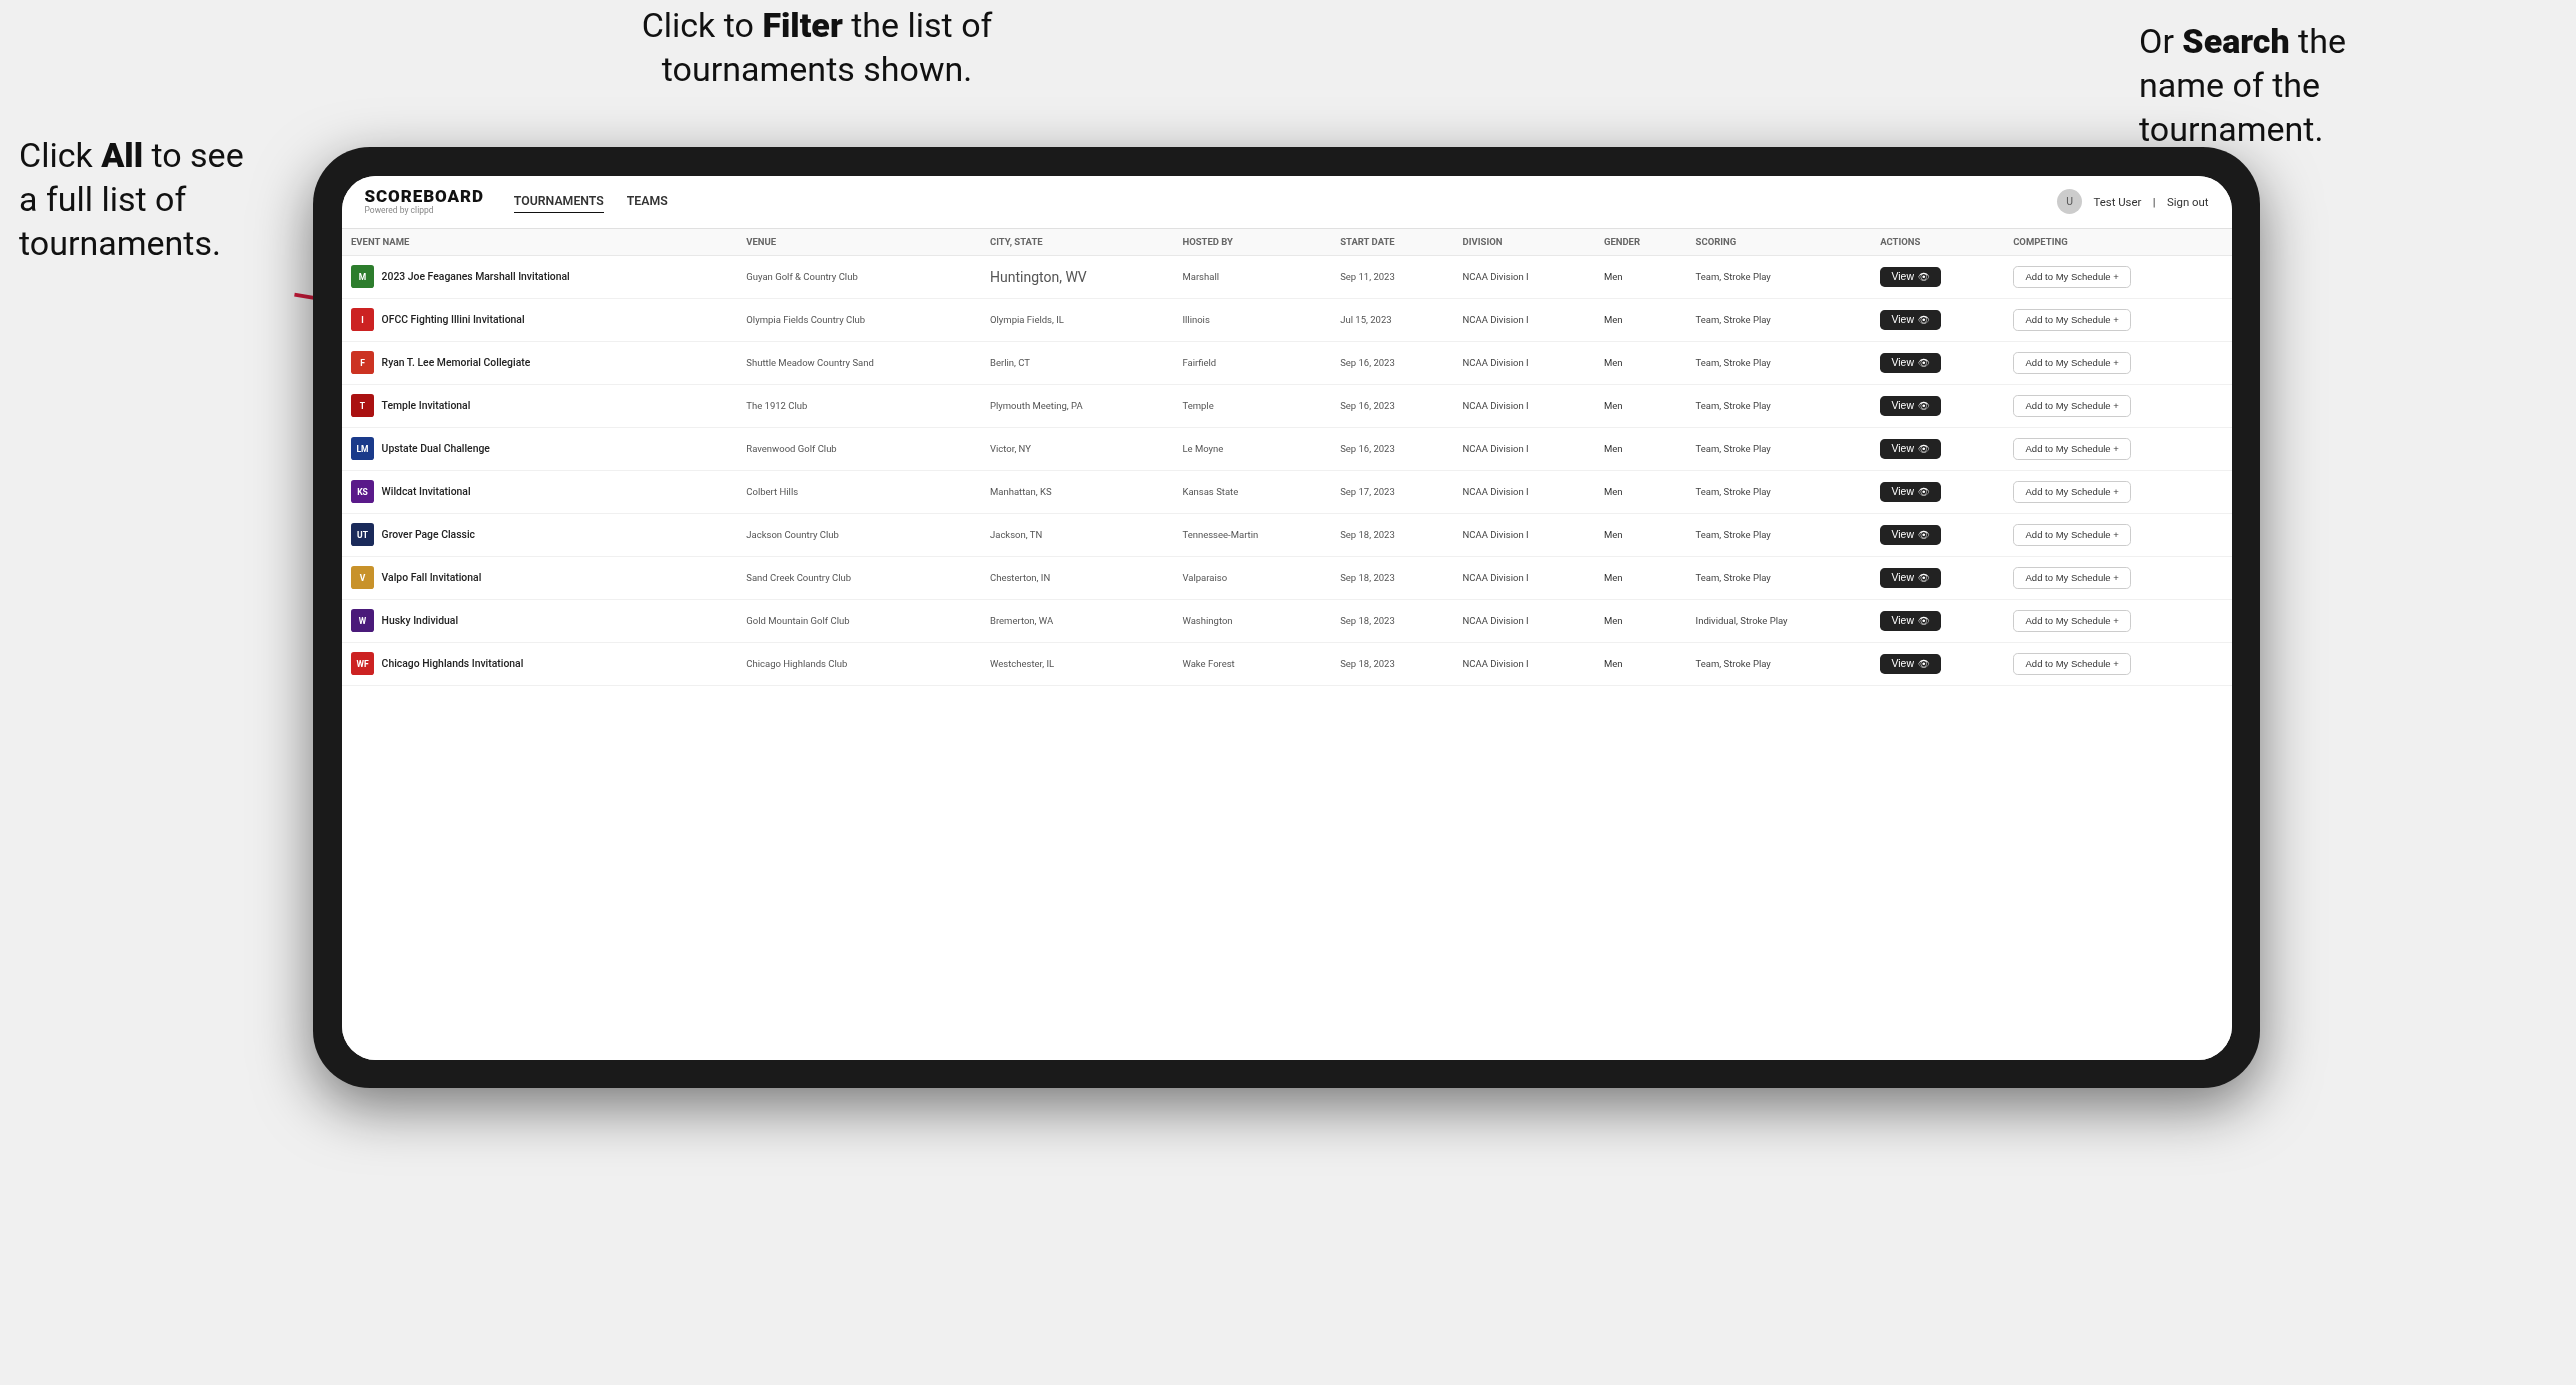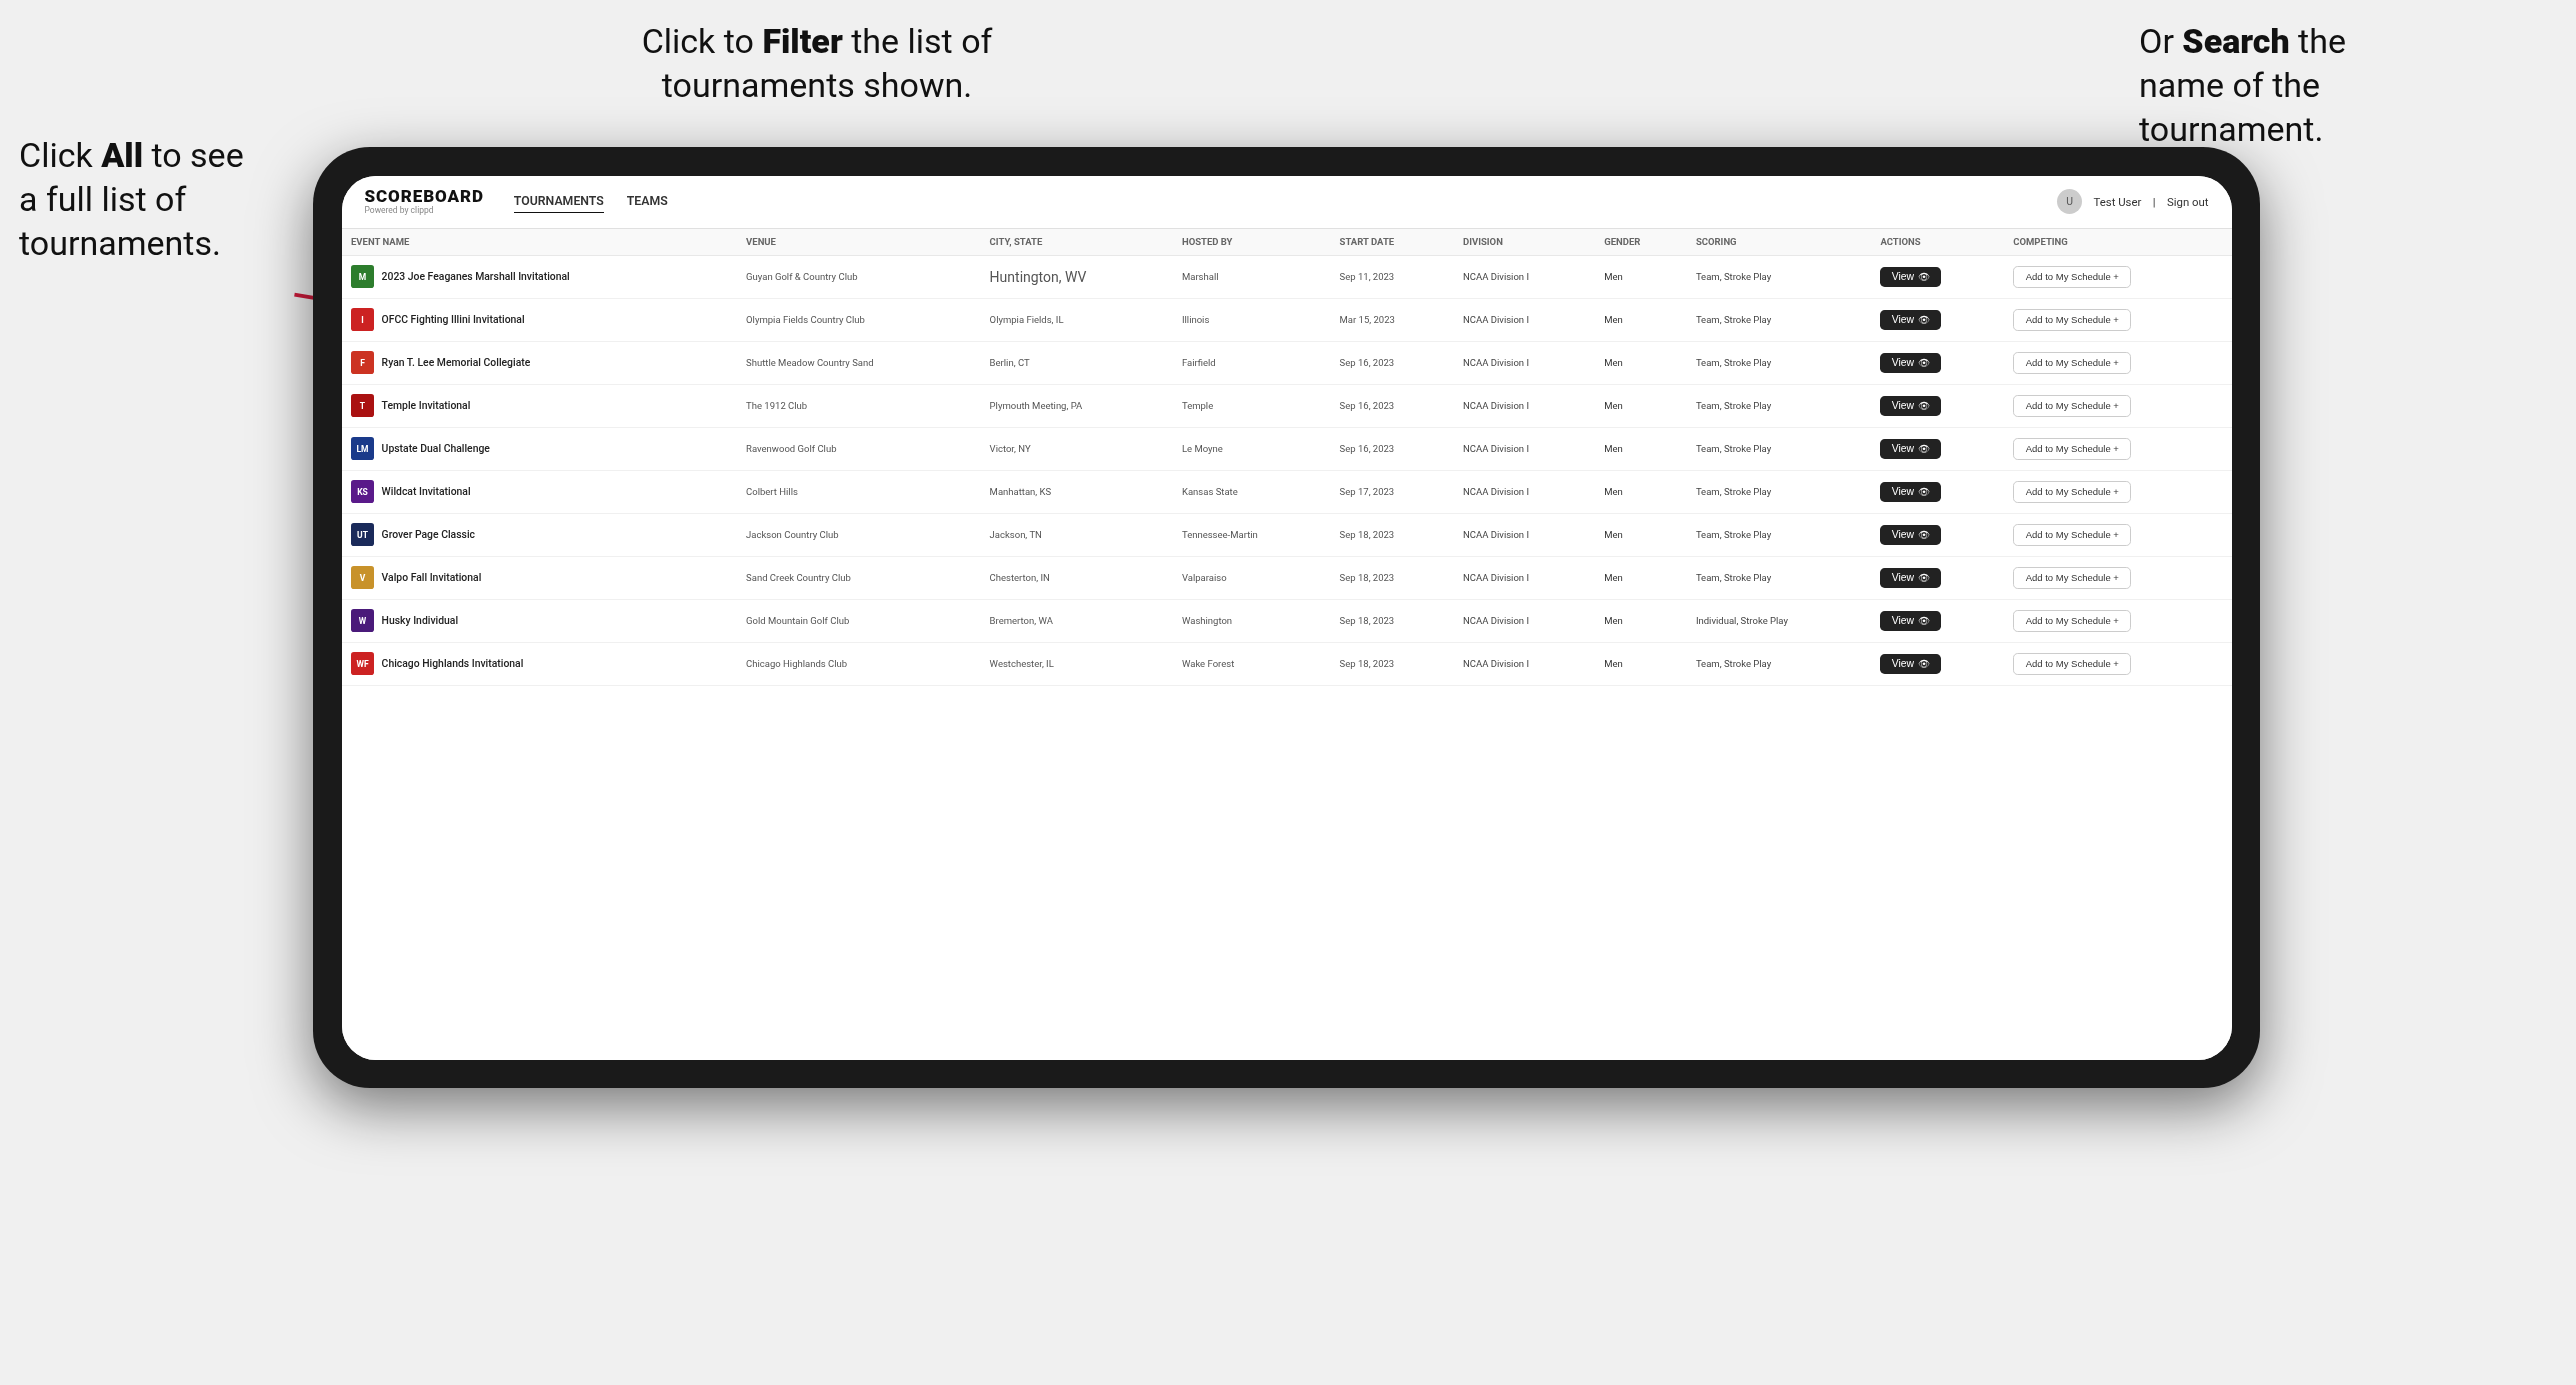--- a/index.html
+++ b/index.html
@@ -15,21 +15,21 @@
     
     .annotation {
       position: absolute;
       font-size: 34px;
       color: #111;
       line-height: 1.3;
     }
     .annotation strong { font-weight: 900; }
 
     .ann-top-center {
-      top: 19px;
+      top: 3px;
       left: 551px;
       text-align: center;
       width: 532px;
     }
     .ann-top-right {
       top: 19px;
       right: 57px;
       text-align: left;
       width: 380px;
     }
@@ -385,21 +385,21 @@
             <tr>
     <td>
       <div class="event-name-cell">
         <div class="team-logo" style="background:#cc2222;color:#fff;font-size:8.5px;">I</div>
         <span class="event-name-text">OFCC Fighting Illini Invitational</span>
       </div>
     </td>
     <td style="font-size:9.5px;color:#555;">Olympia Fields Country Club</td>
     <td style="font-size:9.5px;color:#555;">Olympia Fields, IL</td>
     <td style="font-size:9.5px;color:#555;">Illinois</td>
-    <td style="font-size:9.5px;color:#555;">Mar 15, 2023</td>
+    <td style="font-size:9.5px;color:#555;">Jul 15, 2023</td>
     <td><span class="division-text">NCAA Division I</span></td>
     <td style="font-size:9.5px;">Men</td>
     <td><span class="division-text">Team, Stroke Play</span></td>
     <td>
       <button class="view-btn">
         View <span style="font-size:9.5px;">👁</span>
       </button>
     </td>
     <td>
       <button class="add-schedule-btn">

